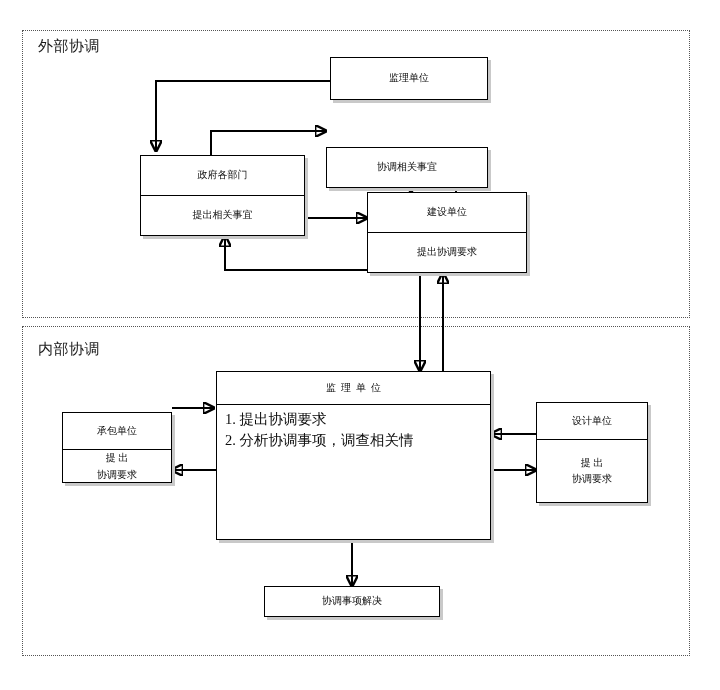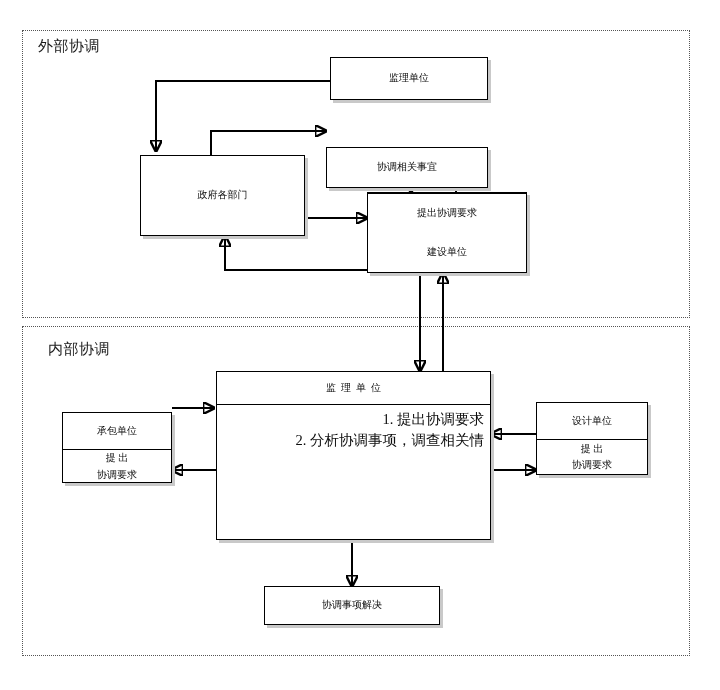--- a/index.html
+++ b/index.html
@@ -64,21 +64,20 @@
   .cell.left-align {
     display: block;
     text-align: left;
     font-size: 14.5px;
     line-height: 1.45;
     padding: 4px 6px 4px 8px;
   }
   .cell.left-align .ln {
     display: block;
     white-space: nowrap;
-    text-align: right;
   }
   svg.wires {
     position: absolute;
     left: 0;
     top: 0;
     width: 720px;
     height: 690px;
     pointer-events: none;
   }
   svg.wires path, svg.wires line {
@@ -89,21 +88,21 @@
 </style>
 </head>
 <body>
 
 <div id="page">
 
   <div class="region" style="left:22px; top:30px; width:668px; height:288px;"></div>
   <div class="region" style="left:22px; top:326px; width:668px; height:330px;"></div>
 
   <div class="region-label" style="left:38px; top:37px;">外部协调</div>
-  <div class="region-label" style="left:38px; top:340px;margin-left:10px;">内部协调</div>
+  <div class="region-label" style="left:38px; top:340px;">内部协调</div>
 
   <svg class="wires" viewBox="0 0 720 690" xmlns="http://www.w3.org/2000/svg">
     <defs>
       <marker id="ah" viewBox="0 0 10 10" refX="9" refY="5" markerWidth="6" markerHeight="6" orient="auto-start-reverse">
         <path d="M 0 0 L 10 5 L 0 10 z" fill="#000" stroke="none"></path>
       </marker>
     </defs>
 
     <path d="M 330 81 L 156 81 L 156 151" marker-end="url(#ah)"></path>
 
@@ -135,48 +134,49 @@
   <div class="node" style="left:330px; top:57px; width:158px; height:43px;">
     <div class="cell">监理单位</div>
   </div>
 
   <div class="node" style="left:326px; top:111px; width:162px; height:41px;margin-top:36px;">
     <div class="cell">协调相关事宜</div>
   </div>
 
   <div class="node" style="left:140px; top:155px; width:165px; height:81px;">
     <div class="cell">政府各部门</div>
+    <div class="cell divider-top">提出相关事宜</div>
   </div>
 
   <div class="node" style="left:367px; top:192px; width:160px; height:81px;">
+    <div class="cell">建设单位</div>
     <div class="cell divider-top">提出协调要求</div>
-    <div class="cell">建设单位</div>
   </div>
 
   <div class="node" style="left:62px; top:412px; width:110px; height:71px;">
     <div class="cell" style="flex:0 0 36px;">承包单位</div>
     <div class="cell divider-top stackwrap">
       <span class="spaced">提  出</span>
       <span>协调要求</span>
     </div>
   </div>
 
-  <div class="node" style="left:536px; top:402px; width:112px; height:73px;">
+  <div class="node" style="left:536px; top:402px; width:112px; height:101px;">
     <div class="cell" style="flex:0 0 36px;">设计单位</div>
     <div class="cell divider-top stackwrap">
       <span class="spaced">提  出</span>
       <span>协调要求</span>
     </div>
   </div>
 
   <div class="node" style="left:216px; top:371px; width:275px; height:169px;">
     <div class="cell title-spaced" style="flex:0 0 32px;">监理单位</div>
     <div class="cell divider-top left-align">
       <span class="ln">1. 提出协调要求</span>
       <span class="ln">2. 分析协调事项，调查相关情</span>
     </div>
   </div>
 
-  <div class="node" style="left:264px; top:586px; width:176px; height:39px;">
+  <div class="node" style="left:264px; top:586px; width:176px; height:31px;">
     <div class="cell">协调事项解决</div>
   </div>
 
 </div>
 
 </body></html>

